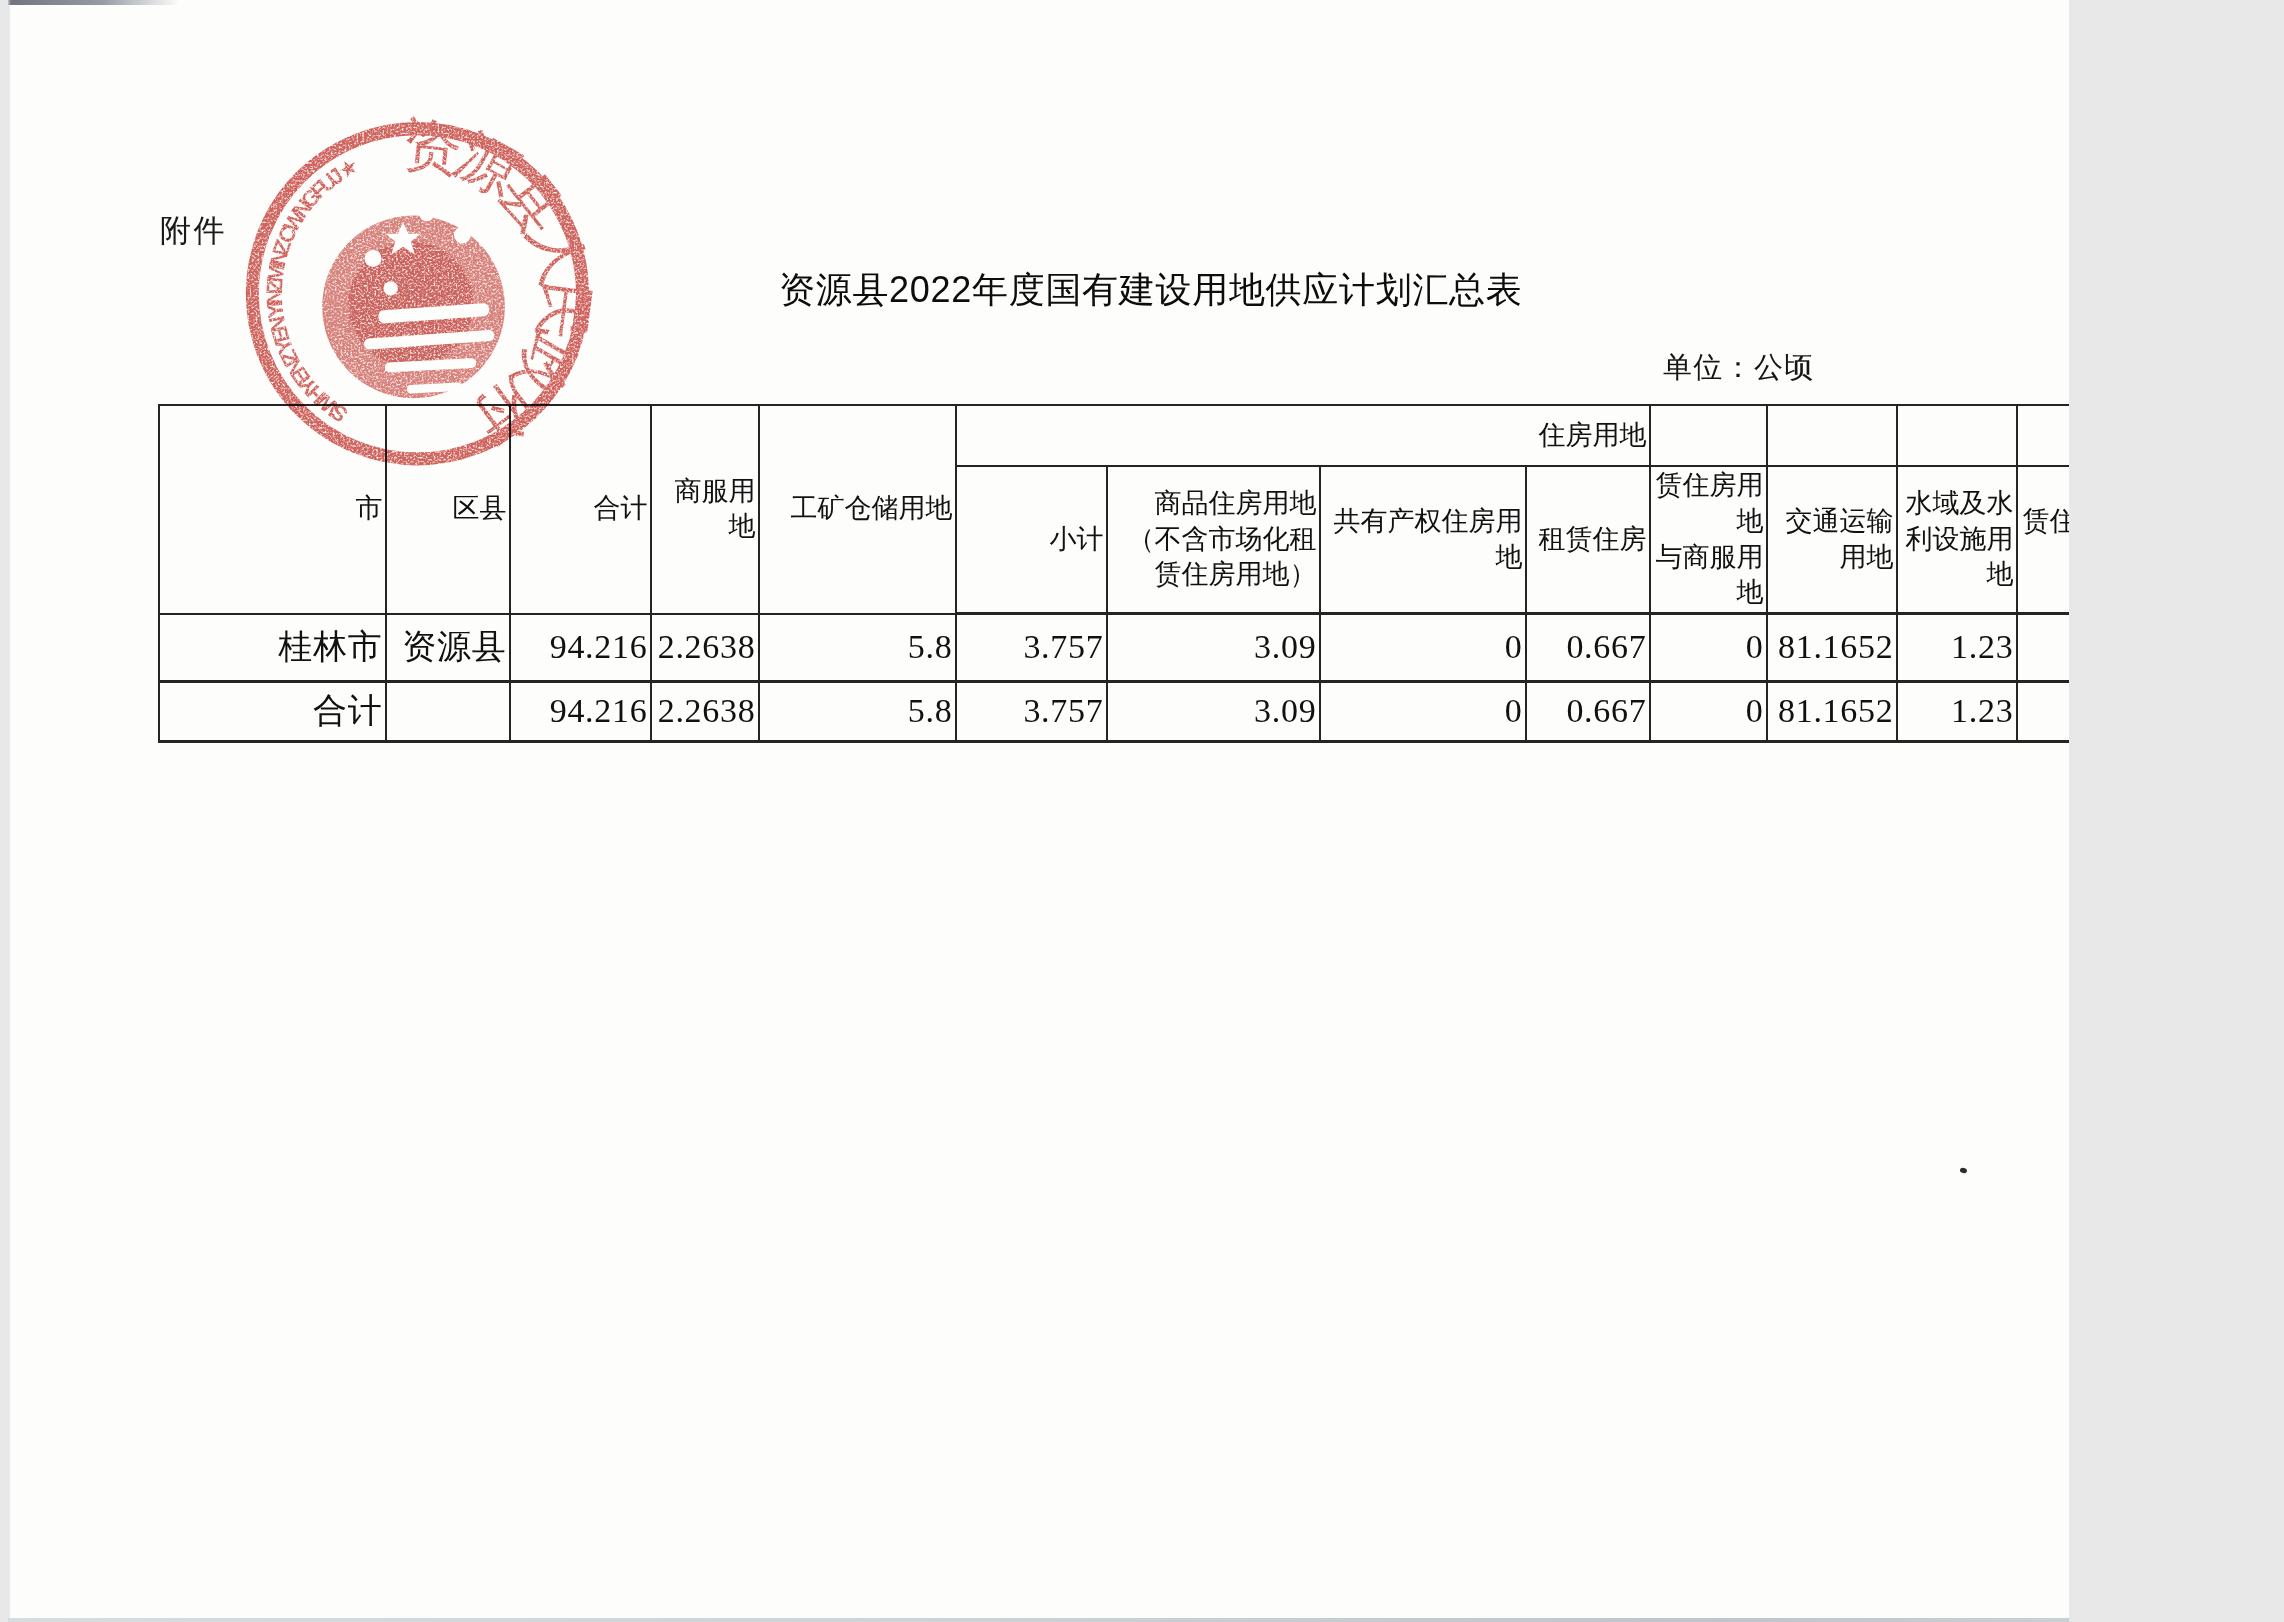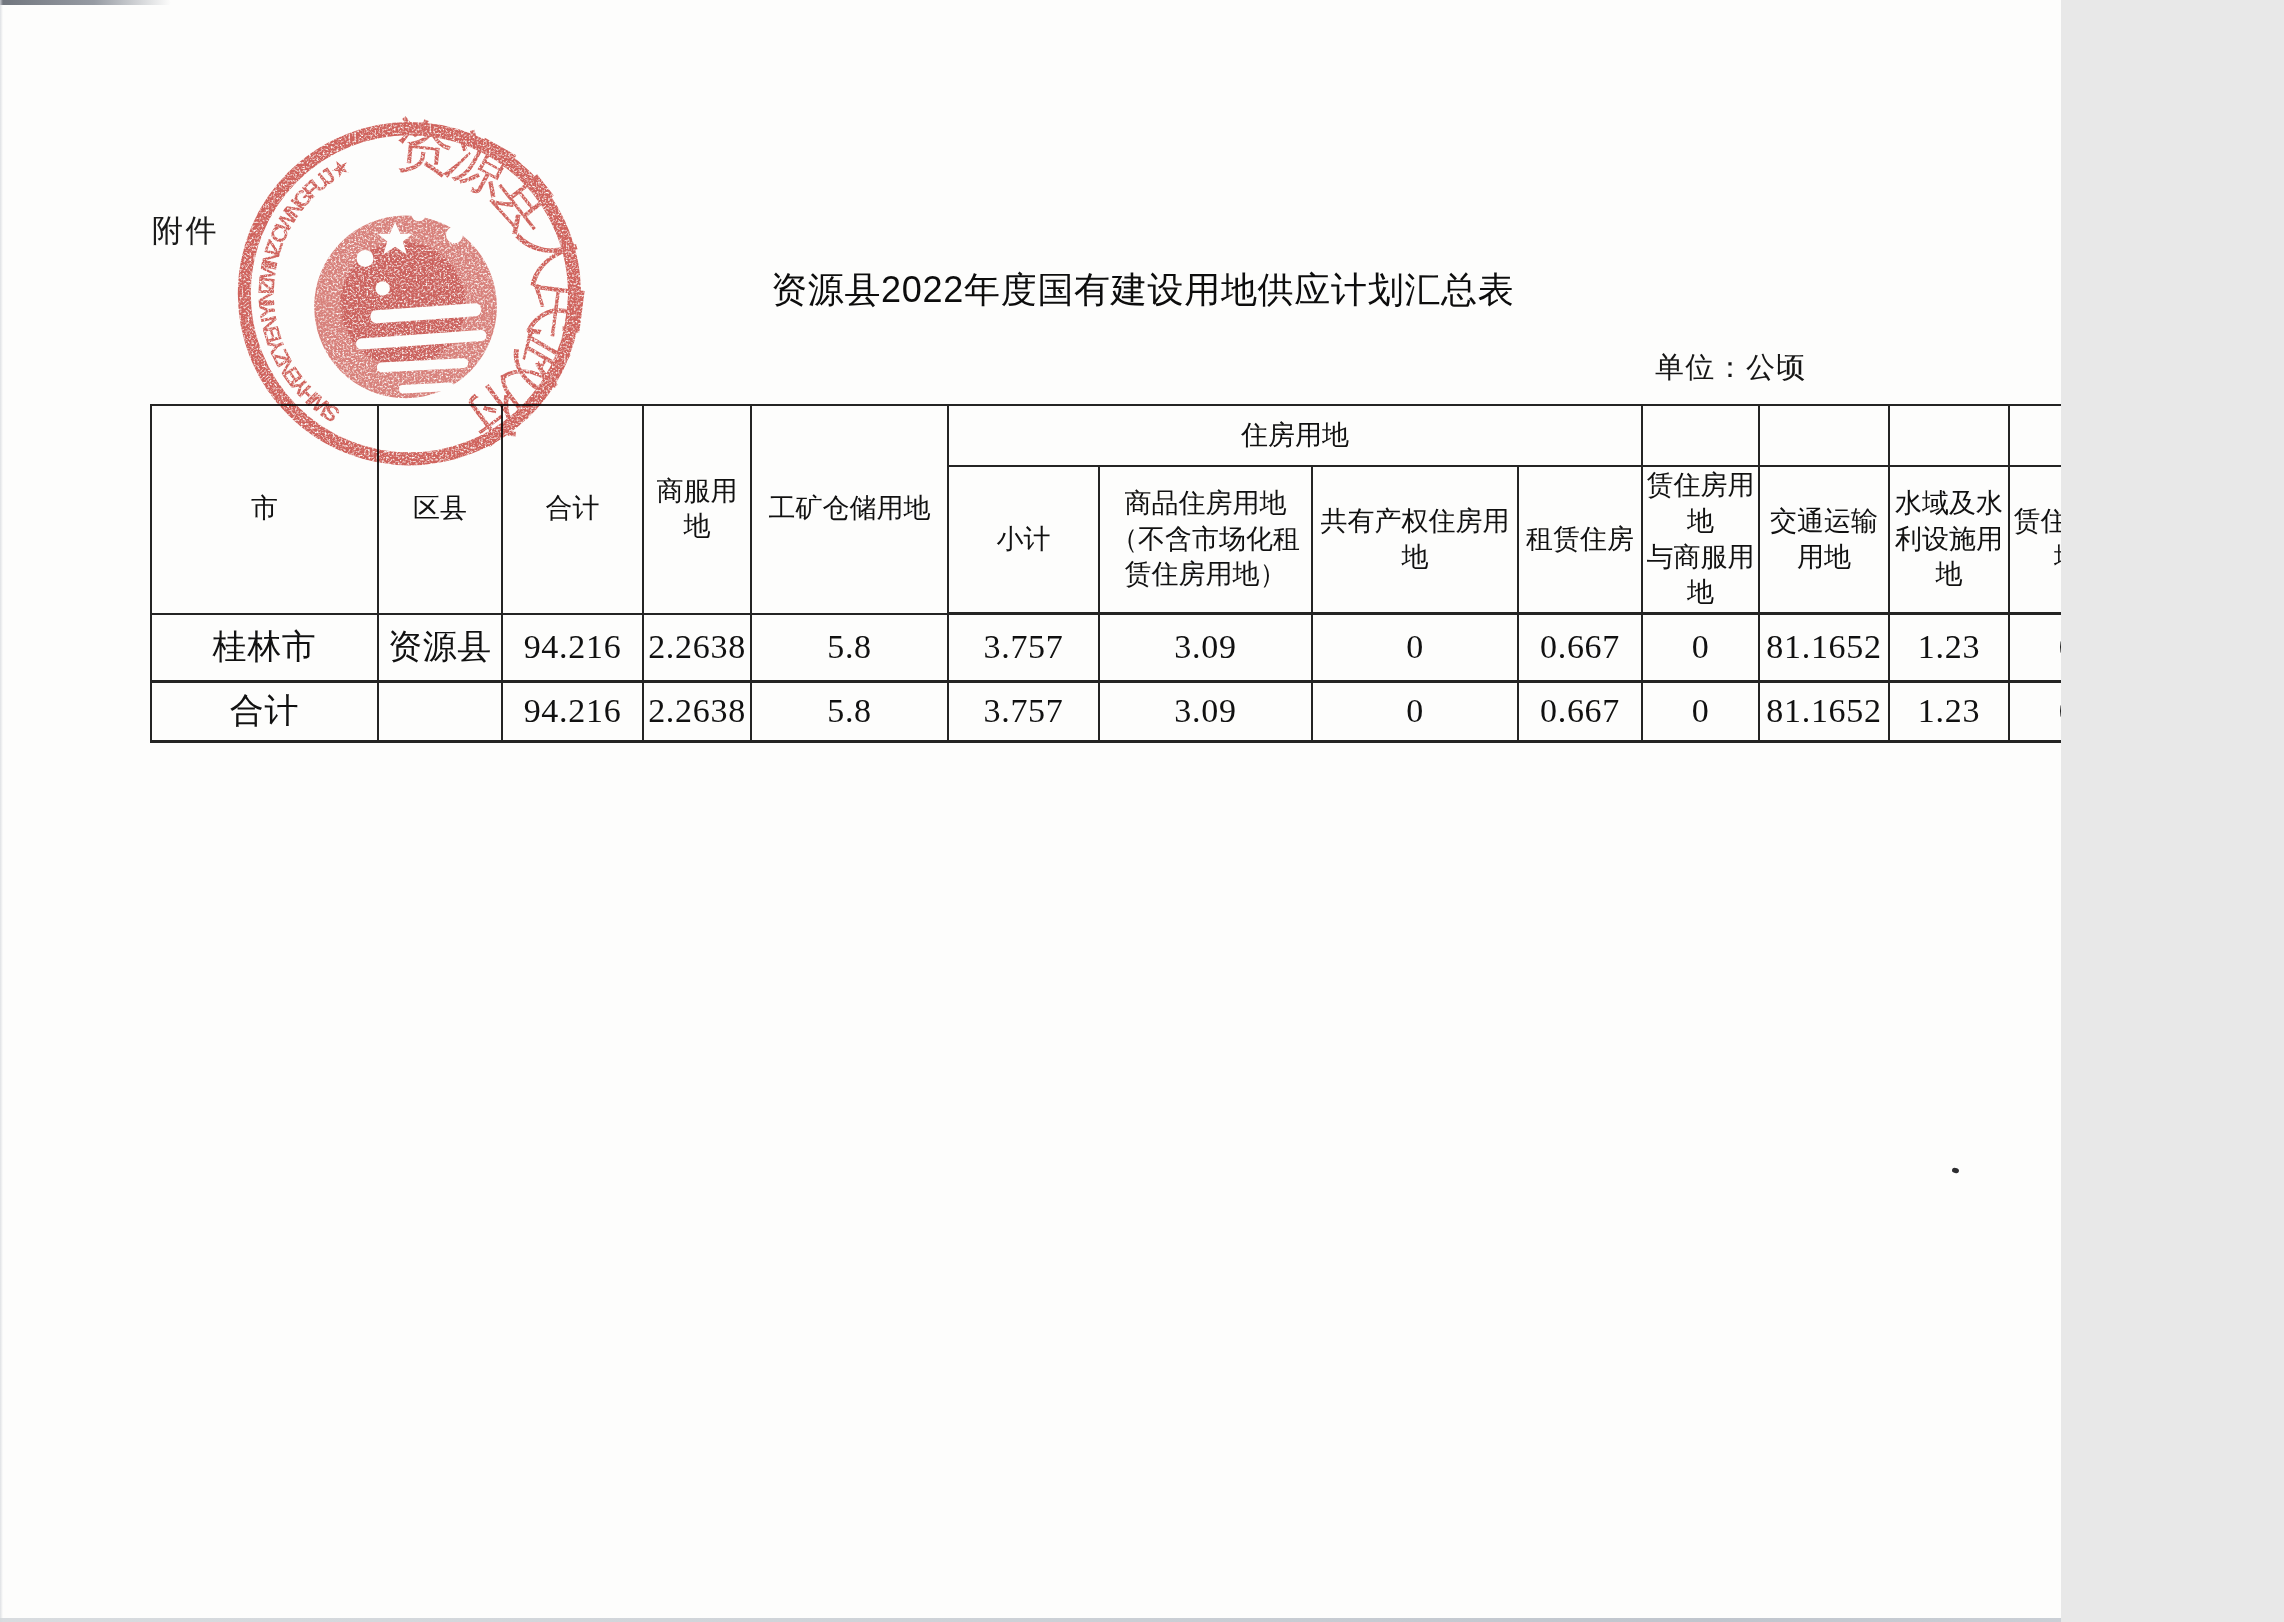--- a/index.html
+++ b/index.html
@@ -3,20 +3,21 @@
 <meta charset="utf-8">
 <style>
   html,body{margin:0;padding:0;background:#e8e8e8;}
   .paper{
     position:relative;
     width:2061px;height:1623px;
     background:#fdfdfc;
     overflow:hidden;
     font-family:"Liberation Serif","DejaVu Serif",serif;
     color:#1c1c1c;
+    margin-left:8px;
   }
   
   .attachment{
     position:absolute;left:152px;top:210px;
     font-size:31px;letter-spacing:2.6px;color:#1a1a1a;
   }
   .doc-title{
     position:absolute;left:771px;top:266px;
     font-family:"Liberation Sans","DejaVu Sans",sans-serif;
     font-weight:400;font-size:36px;letter-spacing:0.7px;color:#0d0d0d;
@@ -30,21 +31,21 @@
   table.supply{
     position:absolute;left:150px;top:404px;
     border-collapse:collapse;table-layout:fixed;
     width:1976px;
     font-size:27px;line-height:1.32;color:#111;
   }
   table.supply{border:2.6px solid #242424;border-bottom-width:3.9px;}
   table.supply th, table.supply td{
     border:2px solid #242424;
     font-weight:normal;
-    text-align:center;vertical-align:middle;
+    text-align:right;vertical-align:middle;
     padding:1.3px 2.6px;
     overflow:hidden;
   }
   tr.hrow-1{height:61px;}
   tr.hrow-2{height:121px;}
   tr.drow-1{height:68px;}
   tr.drow-2{height:60px;}
   tr.hrow-2 th{border-bottom-width:3.9px;}
   tr.drow-1 td{border-bottom-width:3.9px;}
   th.wrap{white-space:pre-line;}

